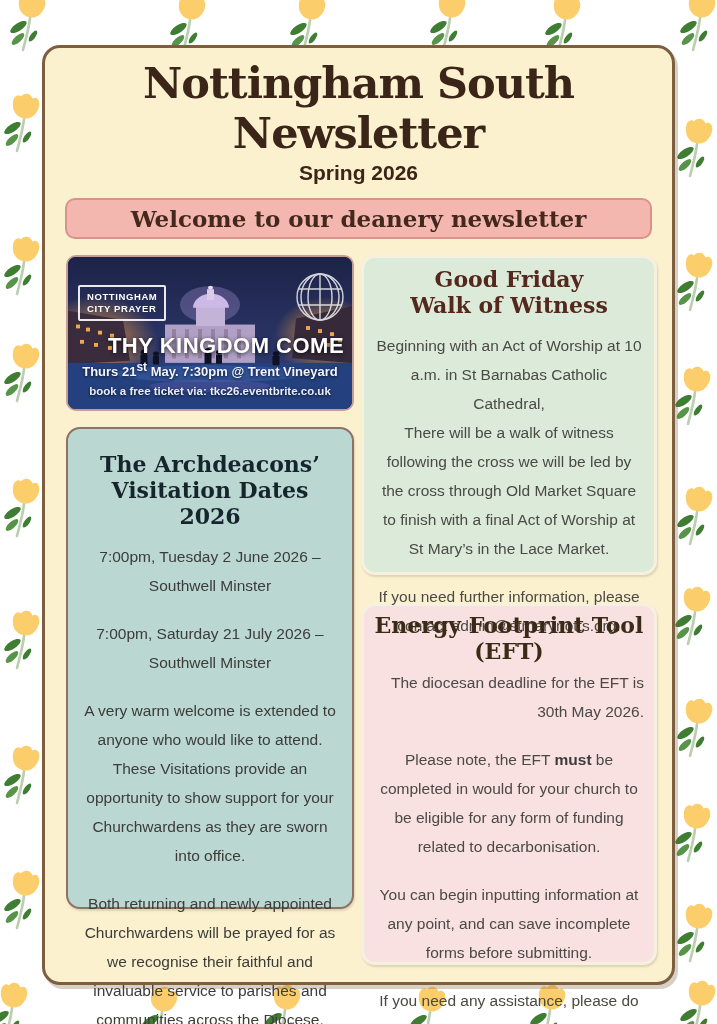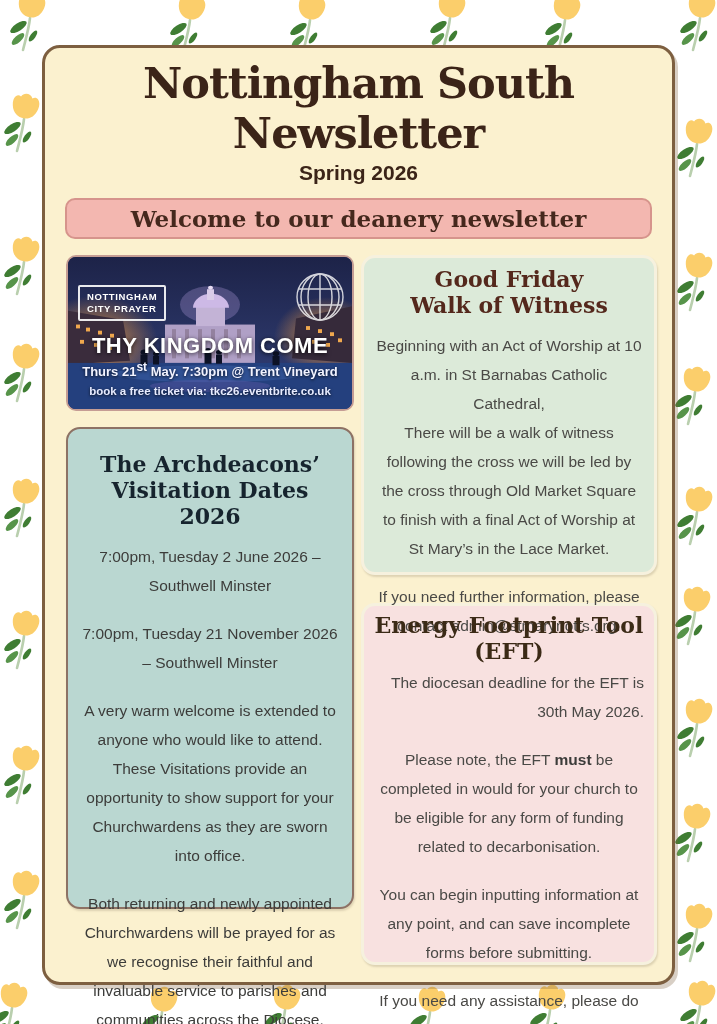--- a/index.html
+++ b/index.html
@@ -47,20 +47,21 @@
     position:absolute;top:28px;left:10px;padding:4px 7px;
     border:2px solid rgba(255,255,255,.9);border-radius:2px;
     color:#fff;font-size:9.5px;font-weight:bold;letter-spacing:.6px;line-height:12px;
     text-align:left;
   }
   .tkclogo{position:absolute;top:14px;right:6px;opacity:.8;}
   .headline{
     position:absolute;bottom:50px;left:0;width:100%;text-align:center;color:#fff;
     font-weight:bold;font-size:22px;letter-spacing:.5px;
     text-shadow:0 1px 4px rgba(0,0,0,.75);
+    padding-left:16px;
   }
   .pdate{
     position:absolute;bottom:30px;left:0;width:100%;text-align:center;color:#f2f3ff;
     font-weight:bold;font-size:13px;text-shadow:0 1px 3px rgba(0,0,0,.75);
   }
   .pdate sup{font-size:12px;}
   .pbook{
     position:absolute;bottom:12px;left:0;width:100%;text-align:center;color:#e8ecff;
     font-weight:bold;font-size:11.5px;text-shadow:0 1px 3px rgba(0,0,0,.75);
   }
@@ -433,21 +434,21 @@
           </svg>
 
           <div class="headline">THY KINGDOM COME</div>
           <div class="pdate"><span>Thurs 21</span><sup>st</sup><span> May. 7:30pm @ Trent Vineyard</span></div>
           <div class="pbook">book a free ticket via:  tkc26.eventbrite.co.uk</div>
         </div>
 
         <div class="box teal">
           <h2 class="btitle"><span>The Archdeacons’</span><br><span>Visitation Dates 2026</span></h2>
           <p class="first">7:00pm, Tuesday 2 June 2026 – Southwell Minster</p>
-          <p class="gap">7:00pm, Tuesday 21 November 2026 – Southwell Minster</p>
+          <p class="gap">7:00pm, Saturday 21 July 2026 – Southwell Minster</p>
           <p class="gap">A very warm welcome is extended to anyone who would like to attend. These Visitations provide an opportunity to show support for your Churchwardens as they are sworn into office.</p>
           <p class="gap">Both returning and newly appointed Churchwardens will be prayed for as we recognise their faithful and invaluable service to parishes and communities across the Diocese.</p>
         </div>
 
       </div>
 
       <div class="col-right">
 
         <div class="box mint">
           <h2 class="btitle"><span>Good Friday</span><br><span>Walk of Witness</span></h2>

